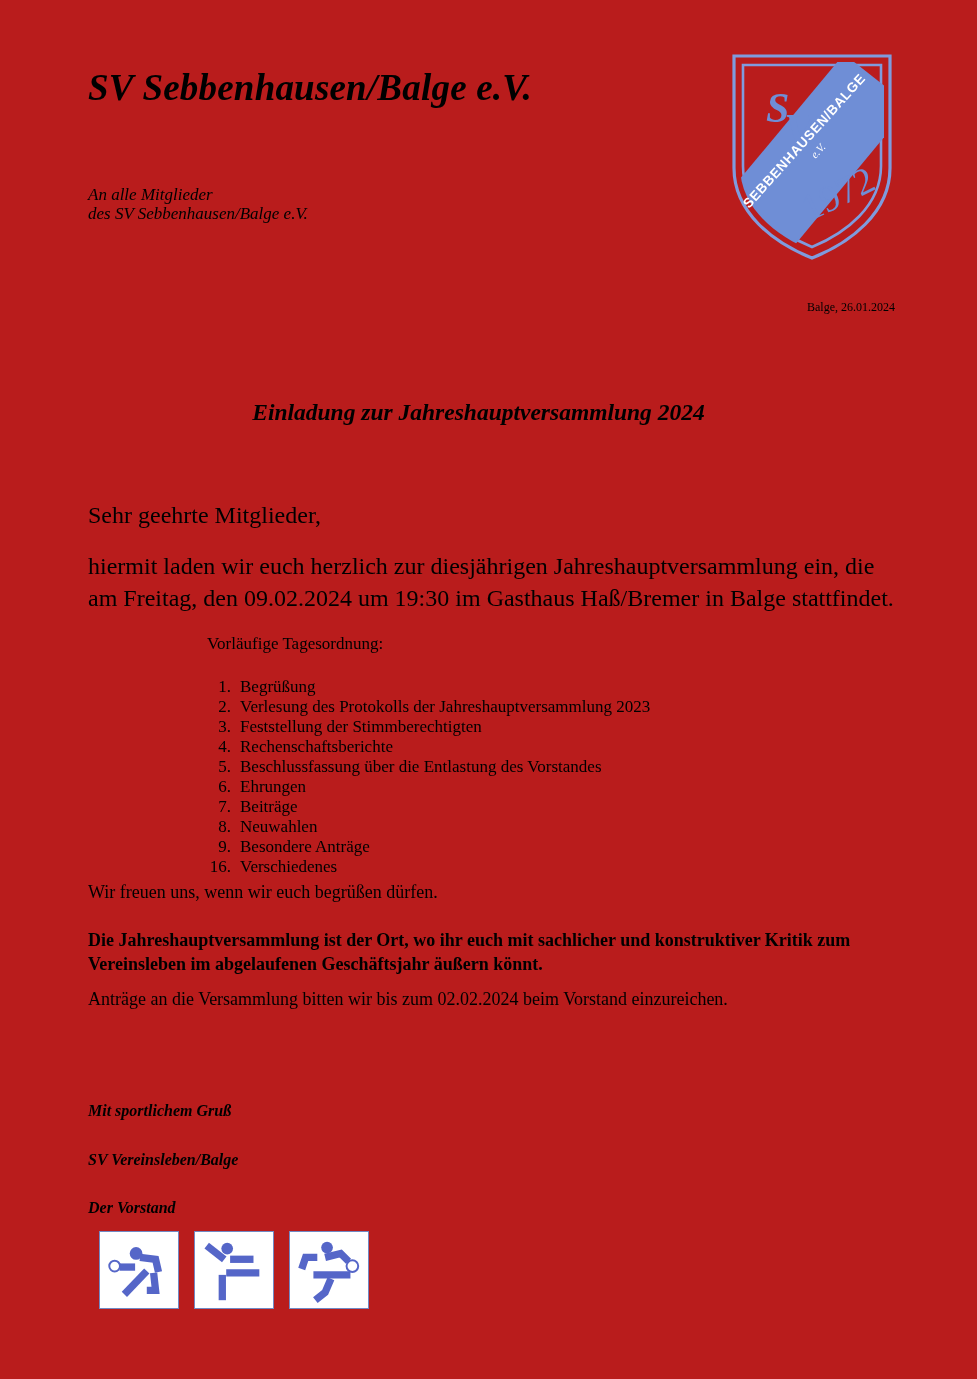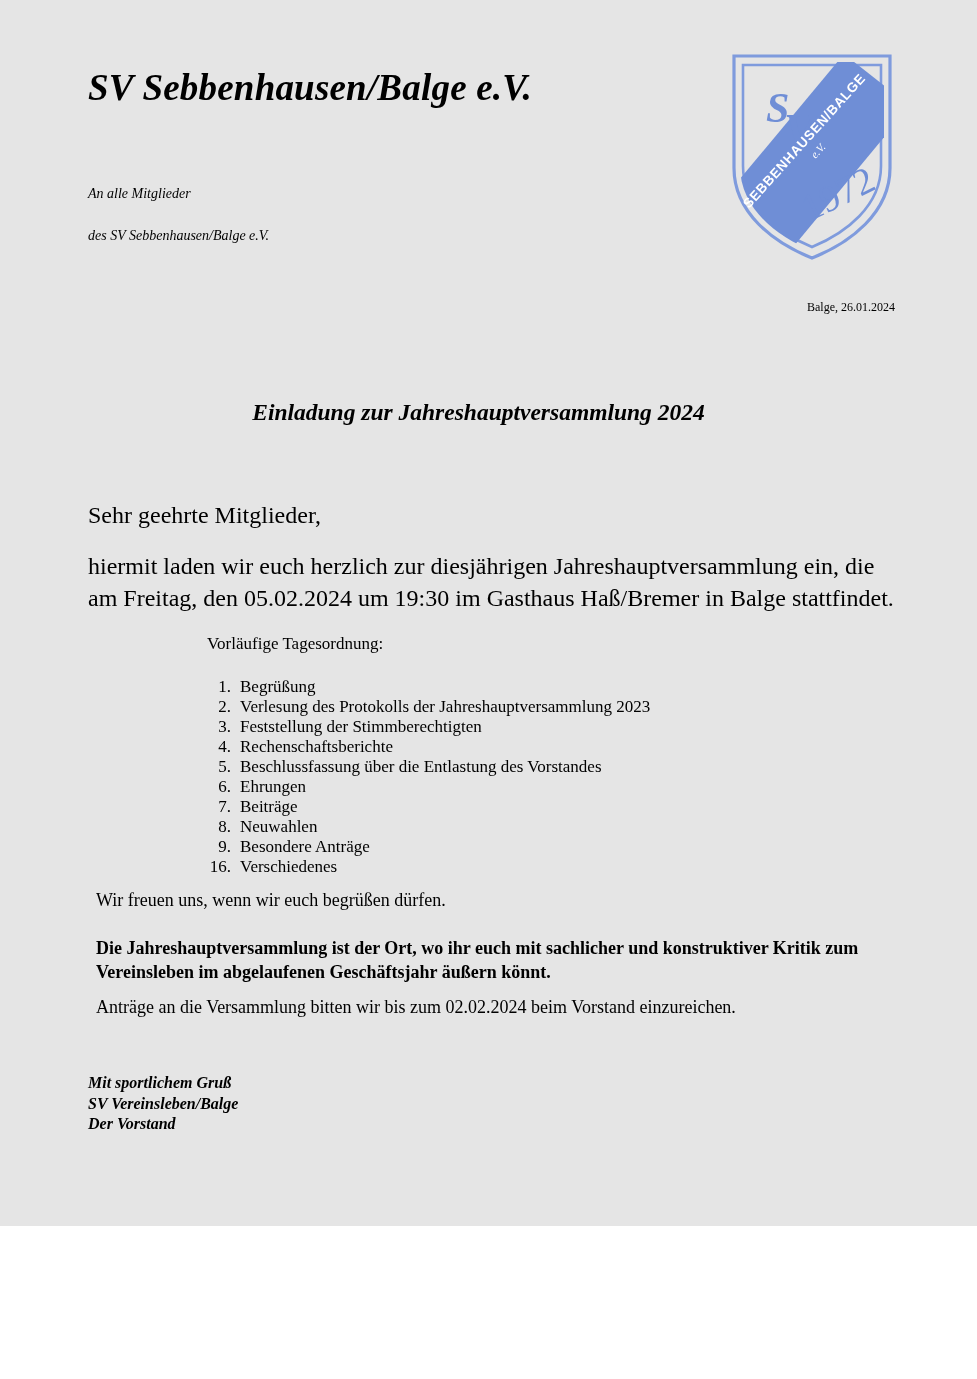--- a/index.html
+++ b/index.html
@@ -8,22 +8,22 @@
     padding: 0;
     background: #ffffff;
   }
   body {
     font-family: "Liberation Serif", "DejaVu Serif", serif;
     color: #000000;
   }
   .page {
     position: relative;
     width: 977px;
-    height: 1226px;
-    background: #e5e5e5;
+    height: 1379px;
+    background: #b91c1c;
     overflow: hidden;
   }
 
   
   .letterhead {
     position: absolute;
     left: 88px;
     top: 66px;
     font-size: 37px;
     font-weight: bold;
@@ -40,25 +40,25 @@
     width: 180px;
     height: 215px;
   }
   .logo svg { display: block; width: 100%; height: 100%; }
 
   
   .recipient {
     position: absolute;
     left: 88px;
     top: 186px;
-    font-size: 14px;
+    font-size: 17px;
     font-style: italic;
     line-height: 1.1;
   }
-  .recipient .line2 { margin-top: 27px; }
+  .recipient .line2 { }
 
   
   .date-line {
     position: absolute;
     right: 82px;
     top: 300px;
     font-size: 12px;
   }
 
   
@@ -124,42 +124,42 @@
 
   
   .closing {
     position: absolute;
     left: 88px;
     top: 881px;
     width: 818px;
     font-size: 18px;
     line-height: 1.33;
   }
-  .closing p { margin: 8px; }
+  .closing p { margin: 0; }
   .closing .p-thanks { position: absolute; top: 0; left: 0; width: 818px; }
   .closing .p-emphasis {
     position: absolute;
     top: 48px;
     left: 0;
     width: 818px;
     font-weight: bold;
   }
   .closing .p-motions { position: absolute; top: 107px; left: 0; width: 818px; }
 
   
   .signature {
     position: absolute;
     left: 88px;
     top: 1073px;
     font-size: 16px;
     font-weight: bold;
     font-style: italic;
     line-height: 1.29;
   }
-  .signature div { white-space: nowrap; }
+  .signature div { white-space: nowrap; margin-top: 28px; }
 
   
   .pictograms {
     position: absolute;
     left: 99px;
     top: 1231px;
     display: flex;
     gap: 15px;
   }
   .picto-box {
@@ -215,21 +215,21 @@
     <div class="line1">An alle Mitglieder</div>
     <div class="line2">des SV Sebbenhausen/Balge e.V.</div>
   </div>
 
   <div class="date-line">Balge, 26.01.2024</div>
 
   <div class="doc-title">Einladung zur Jahreshauptversammlung 2024</div>
 
   <div class="body-block">
     <p class="salutation">Sehr geehrte Mitglieder,</p>
-    <p class="intro">hiermit laden wir euch herzlich zur diesjährigen Jahreshauptversammlung ein, die am Freitag, den 05.02.2024 um 19:30 im Gasthaus Haß/Bremer in Balge stattfindet.</p>
+    <p class="intro">hiermit laden wir euch herzlich zur diesjährigen Jahreshauptversammlung ein, die am Freitag, den 09.02.2024 um 19:30 im Gasthaus Haß/Bremer in Balge stattfindet.</p>
   </div>
 
   <div class="agenda">
     <p class="agenda-heading">Vorläufige Tagesordnung:</p>
     <ol class="agenda-list">
       <li>
         <span class="agenda-num">1.</span>
         <span class="agenda-text">Begrüßung</span>
       </li>
       <li>

